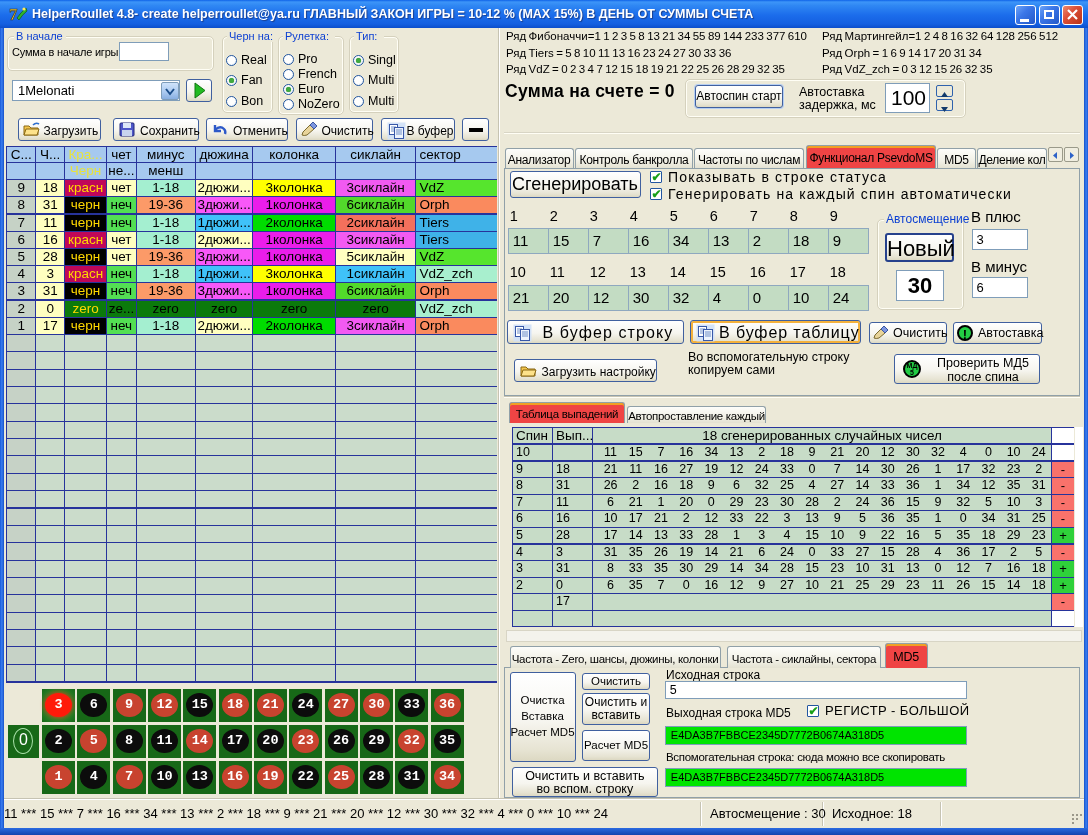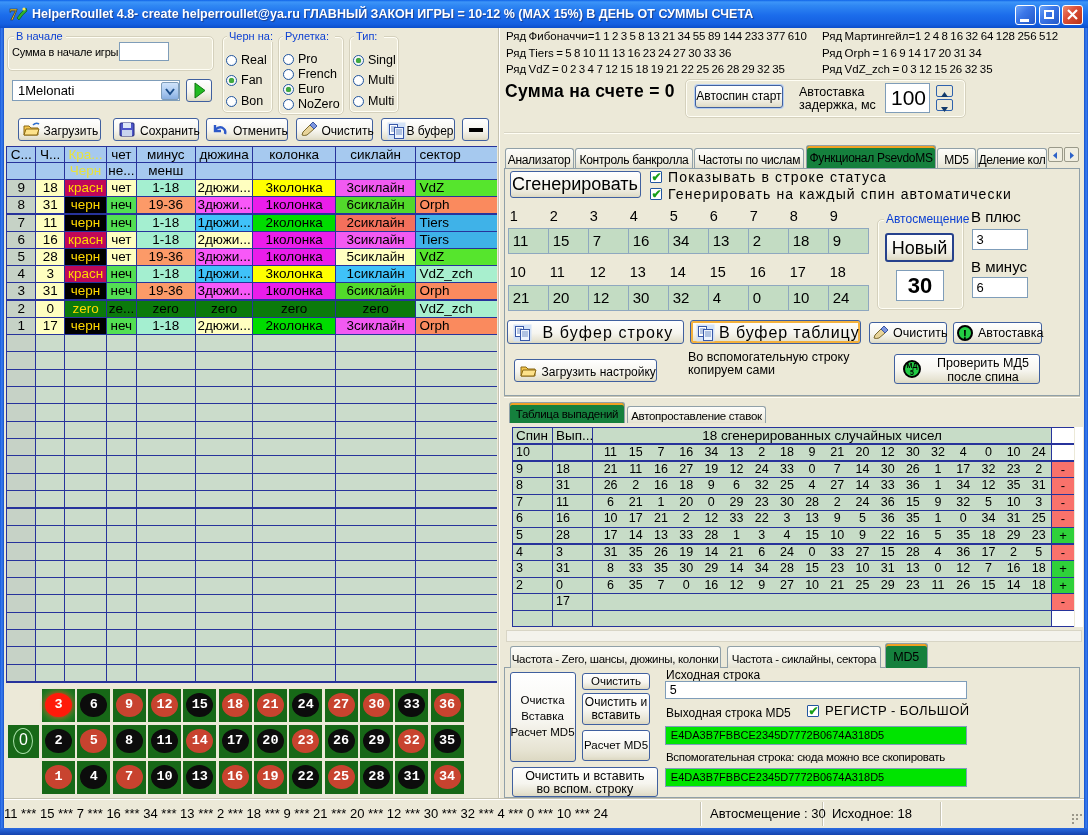--- a/index.html
+++ b/index.html
@@ -5,21 +5,21 @@
 body{width:1088px;height:835px;position:relative;overflow:hidden;
  font-family:"Liberation Sans",sans-serif;background:#ece9d8;}
 div{position:absolute;box-sizing:border-box;white-space:nowrap;}
 .btn{background:linear-gradient(180deg,#ffffff 0%,#f6f5ef 55%,#e6e3d2 88%,#dcd8c2 100%);
  border:1px solid #40609f;border-radius:3px;color:#000;}
 .gb{border:1px solid #d5d1bd;border-radius:5px;box-shadow:inset 0 0 0 1px #fffef5;}
 .gl{color:#0b3fd2;background:#ece9d8;padding:0 2px;line-height:11px;}
 .inp{background:#fff;border:1px solid #7f9db9;}
 .tab{letter-spacing:-0.3px;overflow:hidden;border:1px solid #90a0a8;border-bottom:none;border-radius:3px 3px 0 0;
  background:linear-gradient(180deg,#fdfdfa,#f2f1e7 60%,#e4e2d2);text-align:center;color:#000;}
-.tabsel{letter-spacing:-0.3px;overflow:hidden;background:#15803d;border:1px solid #90a0a8;border-bottom:none;border-radius:3px 3px 0 0;text-align:center;
+.tabsel{letter-spacing:-0.3px;overflow:hidden;background:#ef4444;border:1px solid #90a0a8;border-bottom:none;border-radius:3px 3px 0 0;text-align:center;
  box-shadow:inset 0 2px 0 #f0a024;}
 .radio{width:11px;height:11px;border-radius:50%;border:1px solid #2256a0;background:radial-gradient(circle at 35% 30%,#ffffff 55%,#dbe9f5);}
 .rdot{width:5px;height:5px;border-radius:50%;background:#3faa3f;left:3px;top:3px;box-shadow:0 0 1px #2d7a2d;}
 .chk{width:12px;height:12px;border:1px solid #2256a0;background:#fff;border-radius:1px;}
 .ckm{font-weight:bold;color:#18a018;font-size:12px;line-height:11px;left:0px;top:0px;width:11px;text-align:center;}
 </style></head>
 <body>
 <div style="left:0.0px;top:0.0px;width:4.0px;height:835.0px;background:linear-gradient(90deg,#1858d8,#3a7ef0 45%,#1550c8);z-index:50"></div>
 <div style="left:1084.0px;top:0.0px;width:4.0px;height:835.0px;background:linear-gradient(90deg,#1550c8,#3a7ef0 55%,#1858d8);z-index:50"></div>
 <div style="left:0.0px;top:828.0px;width:1088.0px;height:7.0px;background:linear-gradient(180deg,#2a6ae0,#1443ae);z-index:50"></div>
@@ -594,21 +594,21 @@
 <div style="left:789.7px;top:209.0px;width:30.0px;height:14.0px;font-size:14.5px;line-height:14px;">8</div>
 <div style="left:787.7px;top:228.4px;width:41.0px;height:26.0px;background:#c3dcc3;border:1px solid #8fa8bf;font-size:15px;line-height:24px;padding-left:4px;">18</div>
 <div style="left:789.7px;top:265.0px;width:30.0px;height:14.0px;font-size:14.5px;line-height:14px;">17</div>
 <div style="left:787.7px;top:285.0px;width:41.0px;height:26.0px;background:#c3dcc3;border:1px solid #8fa8bf;font-size:15px;line-height:24px;padding-left:4px;">10</div>
 <div style="left:829.7px;top:209.0px;width:30.0px;height:14.0px;font-size:14.5px;line-height:14px;">9</div>
 <div style="left:827.7px;top:228.4px;width:41.0px;height:26.0px;background:#c3dcc3;border:1px solid #8fa8bf;font-size:15px;line-height:24px;padding-left:4px;">9</div>
 <div style="left:829.7px;top:265.0px;width:30.0px;height:14.0px;font-size:14.5px;line-height:14px;">18</div>
 <div style="left:827.7px;top:285.0px;width:41.0px;height:26.0px;background:#c3dcc3;border:1px solid #8fa8bf;font-size:15px;line-height:24px;padding-left:4px;">24</div>
 <div class="gb" style="left:877.0px;top:219.0px;width:87.0px;height:91.0px;"></div>
 <div class="gl" style="left:884.0px;top:214.0px;width:78.0px;height:12.0px;font-size:12px;">Автосмещение</div>
-<div class="btn" style="left:885px;top:233px;width:69px;height:29px;font-size:18px;line-height:27px;text-align:center;border:2px solid #26418c;">Новый</div>
+<div class="btn" style="left:885px;top:233px;width:69px;height:29px;font-size:22px;line-height:27px;text-align:center;border:2px solid #26418c;">Новый</div>
 <div class="inp" style="left:896.0px;top:270.0px;width:48.0px;height:31.0px;font-size:22px;font-weight:bold;line-height:29px;text-align:center;">30</div>
 <div style="left:971.0px;top:210.0px;width:60.0px;height:14.0px;font-size:15px;line-height:14px;">В плюс</div>
 <div class="inp" style="left:971.5px;top:229.0px;width:56.0px;height:21.0px;font-size:13px;line-height:19px;padding-left:4px;">3</div>
 <div style="left:971.0px;top:260.0px;width:64.0px;height:14.0px;font-size:15px;line-height:14px;">В минус</div>
 <div class="inp" style="left:971.5px;top:277.0px;width:56.0px;height:21.0px;font-size:13px;line-height:19px;padding-left:4px;">6</div>
 <div class="btn" style="left:506.5px;top:319.5px;width:177px;height:24px;">
     <svg width="19" height="18" style="position:absolute;left:5px;top:3px">
       <rect x="0.5" y="0.5" width="18" height="17" fill="#cfe0f7" opacity="0.9"></rect>
       <rect x="2.5" y="2.5" width="8" height="10" fill="#fff" stroke="#3858a8"></rect>
       <path d="M4 5 h5 M4 7 h5 M4 9 h5" stroke="#7090c8" stroke-width="1"></path>
@@ -648,21 +648,21 @@
 <div style="left:688.0px;top:351.0px;width:190.0px;height:12.0px;font-size:12.5px;line-height:12px;">Во вспомогательную строку</div>
 <div style="left:688.0px;top:364.0px;width:140.0px;height:12.0px;font-size:12.5px;line-height:12px;">копируем сами</div>
 <div class="btn" style="left:894px;top:354px;width:146px;height:30px;">
     <div style="position:absolute;left:8px;top:5px;width:18px;height:18px;border-radius:50%;background:#22cc44;border:2px solid #000;"></div>
     <div style="position:absolute;left:8px;top:5px;width:18px;height:18px;font-size:7px;font-weight:bold;line-height:7px;text-align:center;padding-top:2px;box-sizing:border-box;">МД<br>5</div>
     <div style="position:absolute;left:34px;top:1px;font-size:12.5px;text-align:center;width:108px;">Проверить МД5<br>после спина</div>
   </div>
 <div style="left:504.0px;top:395.5px;width:576.0px;height:1.0px;background:#c6c3b2;"></div>
 <div style="left:504.0px;top:396.5px;width:576.0px;height:1.0px;background:#fffef5;"></div>
 <div class="tabsel" style="left:509px;top:401.5px;width:116px;height:21.5px;font-size:11.5px;line-height:23.5px;">Таблица выпадений</div>
-<div class="tab" style="left:627px;top:405.5px;width:139px;height:17.5px;font-size:11.5px;line-height:19.5px;">Автопроставление ставок</div>
+<div class="tab" style="left:627px;top:405.5px;width:139px;height:17.5px;font-size:11.5px;line-height:19.5px;">Автопроставление каждый</div>
 <div style="left:512.0px;top:427.3px;width:562.0px;height:199.7px;background:#27339b;"></div>
 <div style="left:513.0px;top:428.3px;width:39.0px;height:15.0px;background:#c7dcc7;padding-left:3px;font-size:13.5px;line-height:15.000000000000002px;">Спин</div>
 <div style="left:553.0px;top:428.3px;width:39.0px;height:15.0px;background:#c7dcc7;padding-left:3px;font-size:13.5px;line-height:15.000000000000002px;">Вып...</div>
 <div style="left:593.0px;top:428.3px;width:458.0px;height:15.0px;background:#c7dcc7;text-align:center;font-size:13.5px;line-height:15.000000000000002px;">18 сгенерированных случайных чисел</div>
 <div style="left:1052.0px;top:428.3px;width:22.0px;height:15.0px;background:#ffffff;padding-left:3px;font-size:13px;line-height:15.000000000000002px;"></div>
 <div style="left:513.0px;top:444.9px;width:39.0px;height:15.6px;background:#c7dcc7;padding-left:3px;font-size:12.5px;line-height:15.600000000000001px;">10</div>
 <div style="left:553.0px;top:444.9px;width:39.0px;height:15.6px;background:#c7dcc7;padding-left:3px;font-size:12.5px;line-height:15.600000000000001px;"></div>
 <div style="left:593.0px;top:444.9px;width:458.0px;height:15.6px;background:#c7dcc7;font-size:12.5px;line-height:15.600000000000001px;padding-left:5px;"><span style="display:inline-block;width:25.2px;text-align:center;">11</span><span style="display:inline-block;width:25.2px;text-align:center;">15</span><span style="display:inline-block;width:25.2px;text-align:center;">7</span><span style="display:inline-block;width:25.2px;text-align:center;">16</span><span style="display:inline-block;width:25.2px;text-align:center;">34</span><span style="display:inline-block;width:25.2px;text-align:center;">13</span><span style="display:inline-block;width:25.2px;text-align:center;">2</span><span style="display:inline-block;width:25.2px;text-align:center;">18</span><span style="display:inline-block;width:25.2px;text-align:center;">9</span><span style="display:inline-block;width:25.2px;text-align:center;">21</span><span style="display:inline-block;width:25.2px;text-align:center;">20</span><span style="display:inline-block;width:25.2px;text-align:center;">12</span><span style="display:inline-block;width:25.2px;text-align:center;">30</span><span style="display:inline-block;width:25.2px;text-align:center;">32</span><span style="display:inline-block;width:25.2px;text-align:center;">4</span><span style="display:inline-block;width:25.2px;text-align:center;">0</span><span style="display:inline-block;width:25.2px;text-align:center;">10</span><span style="display:inline-block;width:25.2px;text-align:center;">24</span></div>
 <div style="left:1052.0px;top:444.9px;width:22.0px;height:15.6px;background:#ffffff;padding-left:3px;font-size:13px;line-height:15.600000000000001px;"></div>
 <div style="left:513.0px;top:461.5px;width:39.0px;height:15.6px;background:#c7dcc7;padding-left:3px;font-size:12.5px;line-height:15.600000000000001px;">9</div>

